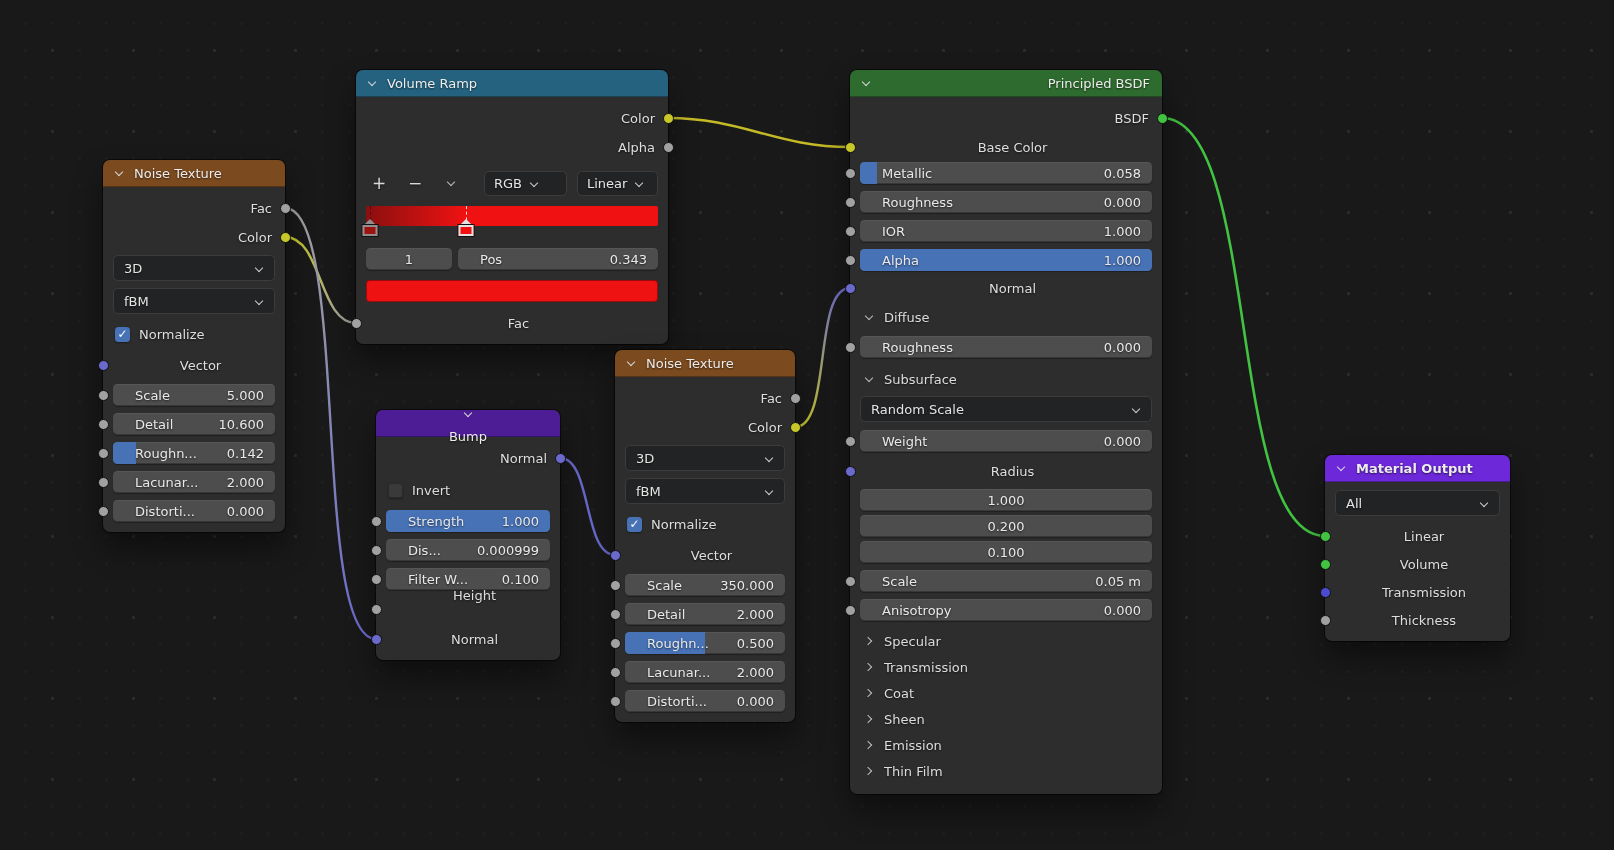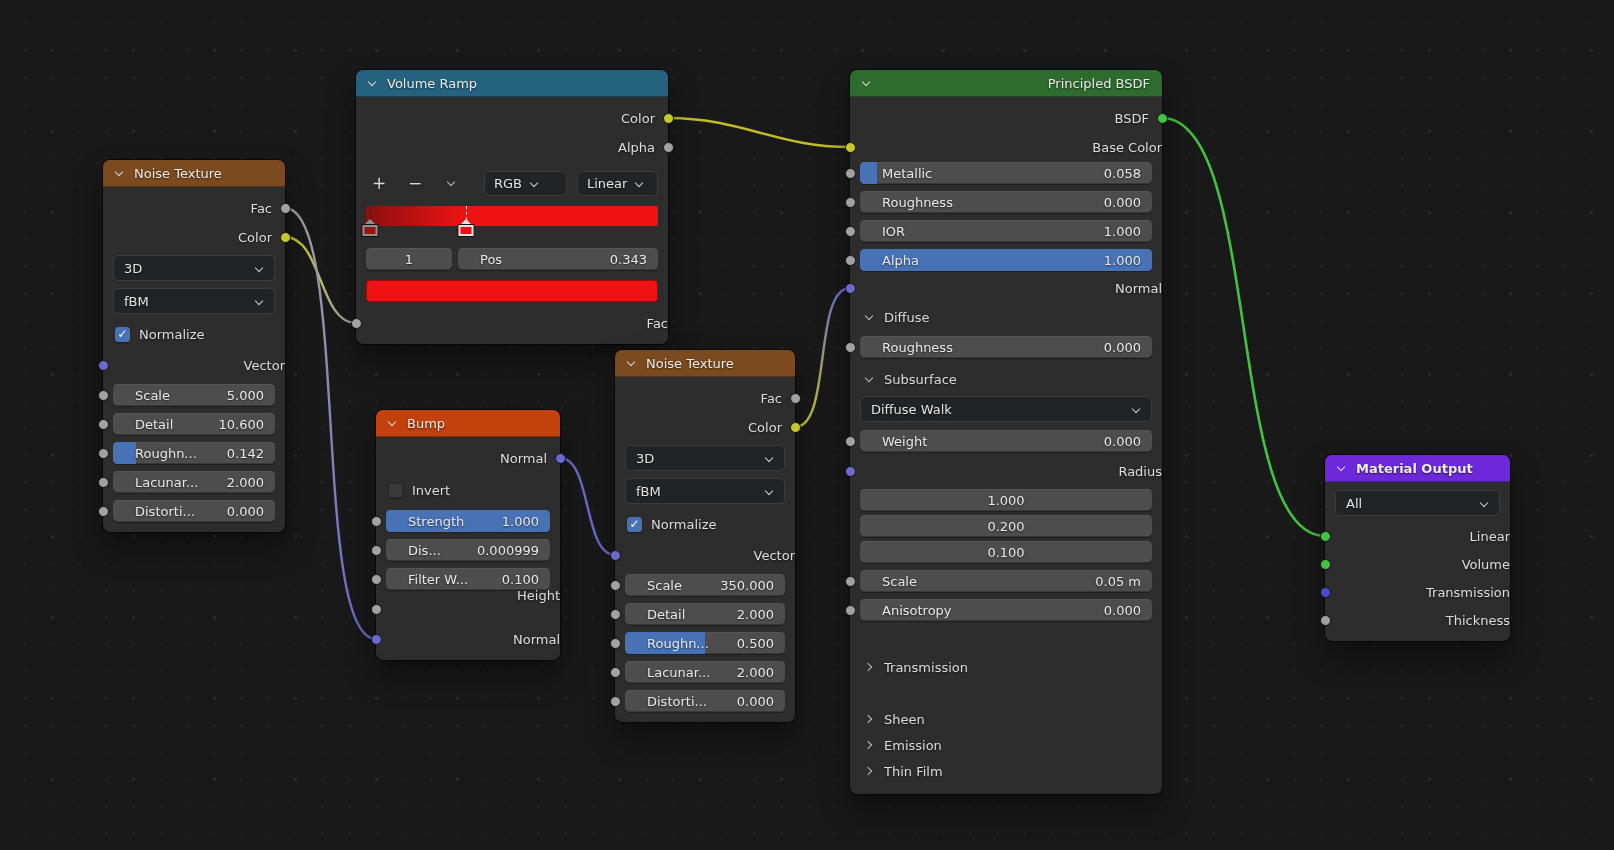--- a/index.html
+++ b/index.html
@@ -28,21 +28,21 @@
   .chev{width:9px;height:9px;position:relative;flex:0 0 auto;}
   .chev::before{
     content:"";position:absolute;left:1px;top:0px;width:5px;height:5px;
     border-right:1.6px solid #d8d8d8;border-bottom:1.6px solid #d8d8d8;
     transform:rotate(45deg);
   }
   .chev.right::before{transform:rotate(-45deg);left:0;top:1px;}
   .chev.dim::before{border-color:#bdbdbd;}
   .row{position:absolute;left:0;right:0;display:flex;align-items:center;box-sizing:border-box;}
   .row.out{justify-content:flex-end;padding-right:13px;}
-  .row.in{justify-content:flex-end;padding-left:13px;}
+  .row.in{justify-content:center;padding-left:13px;}
   .row .slabel{text-shadow:0 1px 2px rgba(0,0,0,.55);color:#dedede;}
   .sect{gap:10px;padding-left:15px;color:#dcdcdc;text-shadow:0 1px 2px rgba(0,0,0,.55);}
   .widget{
     position:absolute;left:10px;right:10px;border-radius:4.5px;background:#4d4d4d;
     display:flex;align-items:center;overflow:hidden;box-sizing:border-box;
     box-shadow:inset 0 1px 0 rgba(255,255,255,.05), inset 0 -1px 0 rgba(0,0,0,.28), 0 1px 1px rgba(0,0,0,.3);
   }
   .widget .fill{position:absolute;left:0;top:0;bottom:0;}
   .widget .lbl{position:relative;flex:1;padding-left:22px;white-space:nowrap;overflow:hidden;
     color:#e9e9e9;text-shadow:0 1px 2px rgba(0,0,0,.6);}
@@ -230,21 +230,21 @@
     <div class="swatch" style="top: 210px; height: 22px; background-color: rgb(239, 18, 18);"></div>
     <div class="row in" style="top:240px;height:26px">
       <span class="slabel">Fac</span>
     </div>
     <span class="socket R" style="top: 42.5px; background-color: rgb(199, 199, 41);"></span>
     <span class="socket R" style="top: 71.5px; background-color: rgb(161, 161, 161);"></span>
     <span class="socket L" style="top: 247.5px; background-color: rgb(161, 161, 161);"></span>
   </div>
 
   <div class="node" style="left:376px;top:410px;width:184px;height:250px">
-    <div class="hdr" style="background-color: #c2410c;">
+    <div class="hdr" style="background-color: #4c1d95; flex-direction: column;">
       <span class="chev"></span>
       <span>Bump</span>
     </div>
     <div class="row out" style="top:35px;height:26px">
       <span class="slabel">Normal</span>
     </div>
     <div class="row cbrow" style="top:68px;height:24px">
       <span class="cbbox off"></span>
       <span class="slabel">Invert</span>
     </div>
@@ -372,21 +372,21 @@
     </div>
     <div class="widget" style="top:266px;height:22px">
       <span class="lbl">Roughness</span>
       <span class="val">0.000</span>
     </div>
     <div class="row sect" style="top:296px;height:26px">
       <span class="chev dim"></span>
       <span>Subsurface</span>
     </div>
     <div class="dd" style="top:326px;height:26px">
-      <span class="ddlbl">Diffuse Walk</span>
+      <span class="ddlbl">Random Scale</span>
       <span class="ddchev"></span>
     </div>
     <div class="widget" style="top:360px;height:22px">
       <span class="lbl">Weight</span>
       <span class="val">0.000</span>
     </div>
     <div class="row in" style="top:388px;height:26px">
       <span class="slabel">Radius</span>
     </div>
     <div class="widget center" style="top:419px;height:22px">
@@ -399,23 +399,31 @@
       <span class="cval">0.100</span>
     </div>
     <div class="widget" style="top:500px;height:22px">
       <span class="lbl">Scale</span>
       <span class="val">0.05 m</span>
     </div>
     <div class="widget" style="top:529px;height:22px">
       <span class="lbl">Anisotropy</span>
       <span class="val">0.000</span>
     </div>
+    <div class="row sect" style="top:558px;height:26px">
+      <span class="chev right dim"></span>
+      <span>Specular</span>
+    </div>
     <div class="row sect" style="top:584px;height:26px">
       <span class="chev right dim"></span>
       <span>Transmission</span>
+    </div>
+    <div class="row sect" style="top:610px;height:26px">
+      <span class="chev right dim"></span>
+      <span>Coat</span>
     </div>
     <div class="row sect" style="top:636px;height:26px">
       <span class="chev right dim"></span>
       <span>Sheen</span>
     </div>
     <div class="row sect" style="top:662px;height:26px">
       <span class="chev right dim"></span>
       <span>Emission</span>
     </div>
     <div class="row sect" style="top:688px;height:26px">

